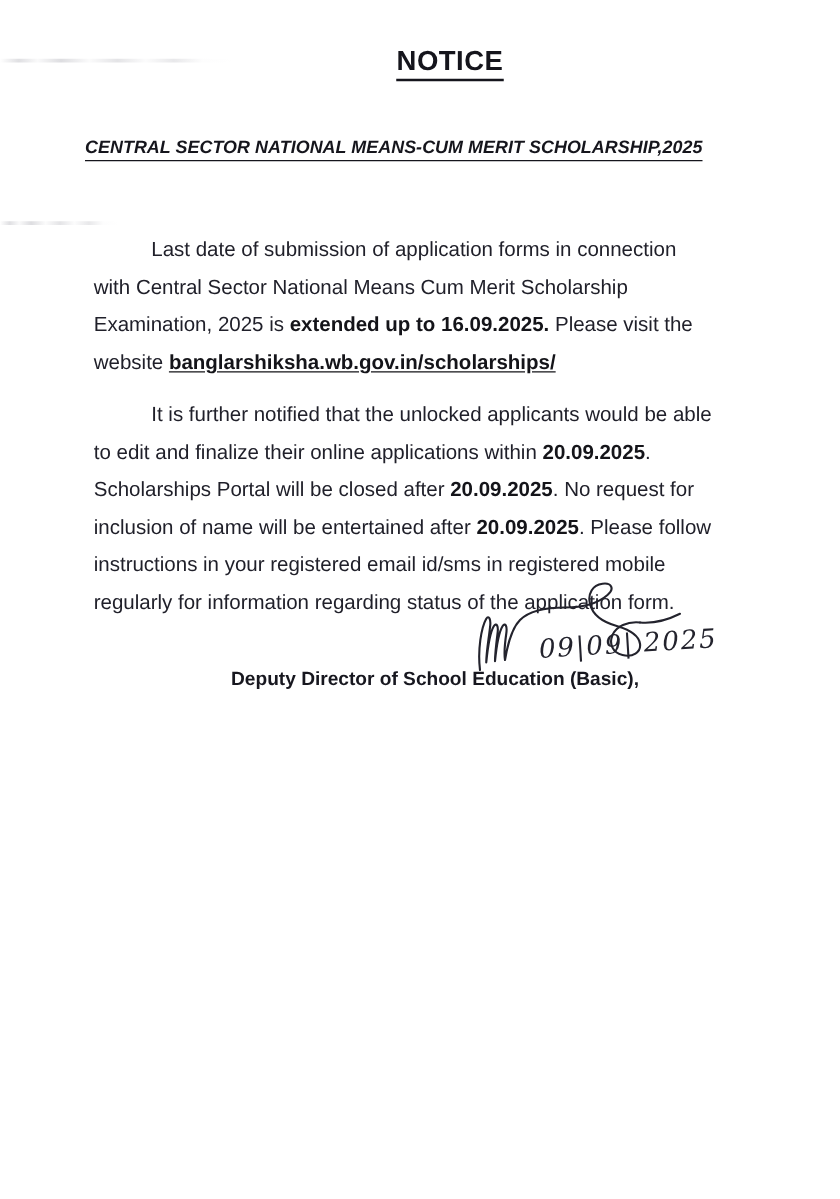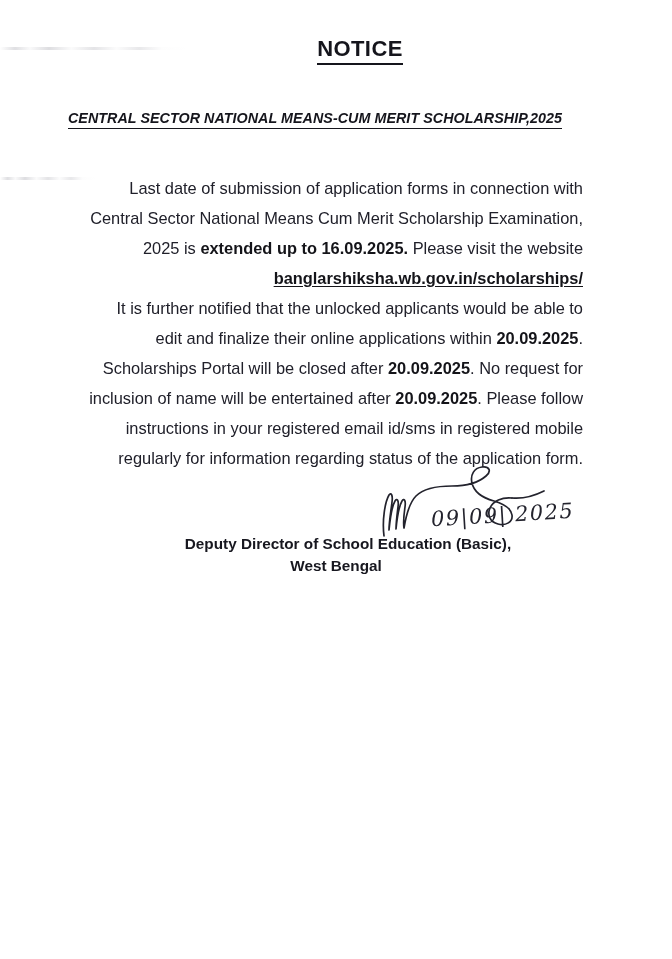--- a/index.html
+++ b/index.html
@@ -79,23 +79,22 @@
   .body-block {
     position: absolute;
     top: 173px;
     left: 63px;
     width: 520px;
     font-size: 16.4px;
     line-height: 30px;
     color: #20202a;
   }
   .body-block p {
-    margin: 0;
+    margin: 12px;
     text-indent: 46px;
-    text-align: right;
   }
   .body-block b { font-weight: bold; color: #141419; }
   .body-block .url {
     font-weight: bold;
     text-decoration: underline;
     text-underline-offset: 2px;
     color: #141419;
   }
 
   
@@ -170,15 +169,14 @@
                  C98,6 94,13 96,21 C98,30 107,36 118,39
                  C128,42 135,46 136,53 C137,60 130,64 122,62
                  C114,60 111,53 114,46 C117,39 126,35 136,36"></path>
         <path d="M136,36 C147,37 158,34 168,29"></path>
       </g>
     </svg>
     <div id="signature-date">09|09| 2025</div>
   </div>
 
   <div class="designation" id="designation-line1">Deputy Director of School Education (Basic),</div>
-  <div class="designation" id="designation-line2">West Bengal</div>
 
 </div>
 
 </body></html>

